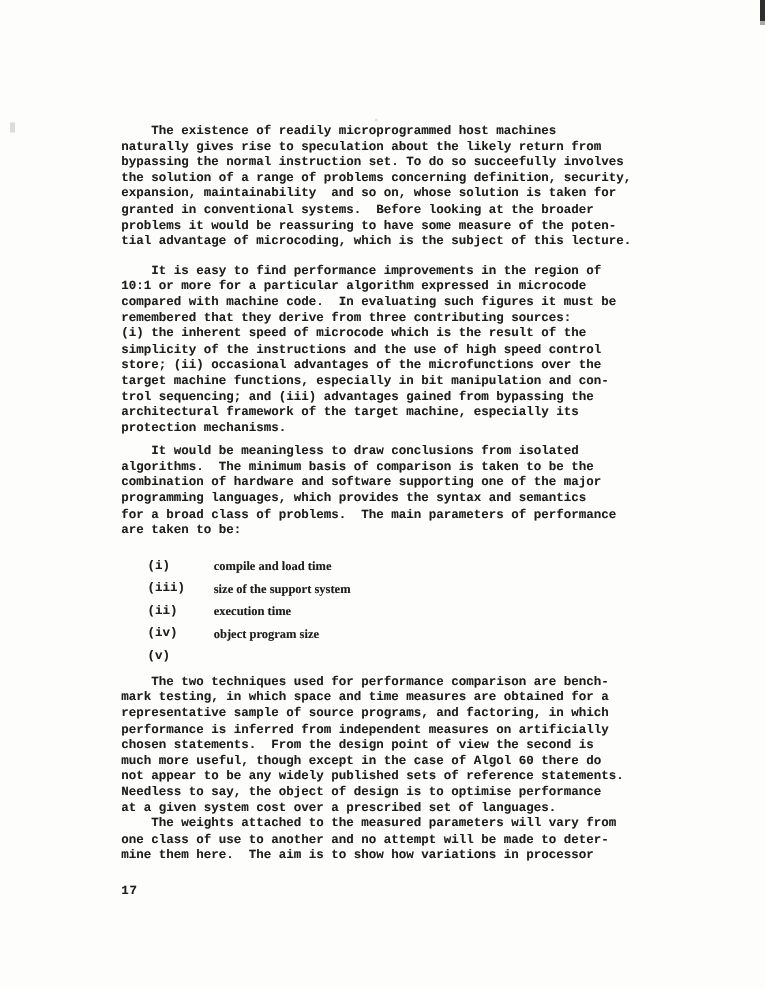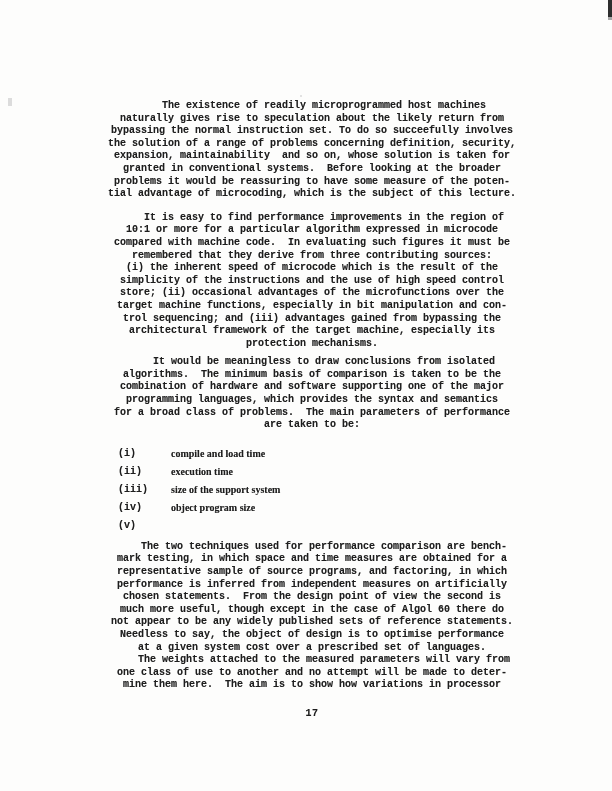--- a/index.html
+++ b/index.html
@@ -25,21 +25,20 @@
     color: #1e1e1e;
     text-shadow: 0 0 0.5px rgba(25,25,25,0.4);
   }
   .heading {
     white-space: pre;
     margin: 0 0 12px 0;
   }
   .para {
     white-space: pre;
     margin: 0;
-    text-align: center;
   }
   .p1 { margin-bottom: 11px; }
   .p2 { margin-bottom: 6px; }
   .p3 { margin-bottom: 16px; }
   .p4 { margin-bottom: 0; }
   .param-list {
     padding-left: 21px;
     margin-bottom: 8px;
   }
   .list-item {
@@ -48,21 +47,20 @@
   }
   .list-item:last-child { margin-bottom: 0; }
   .li-label {
     flex: none;
     width: 53px;
     white-space: pre;
   }
   .li-text { white-space: pre; font-family: Liberation Serif, serif; }
   .page-number {
     margin-top: 16px;
-    text-align: center;
     letter-spacing: 0.5px;
   }
   
   .artifact-topright {
     position: absolute;
     right: 0;
     top: 0;
     width: 4px;
     height: 17px;
     background: #2e2e2e;
@@ -132,26 +130,26 @@
 programming languages, which provides the syntax and semantics
 for a broad class of problems.  The main parameters of performance
 are taken to be:</div>
 
     <div class="param-list">
       <div class="list-item">
         <span class="li-label">(i)</span>
         <span class="li-text">compile and load time</span>
       </div>
       <div class="list-item">
+        <span class="li-label">(iii)</span>
+        <span class="li-text">size of the support system</span>
+      </div>
+      <div class="list-item">
         <span class="li-label">(ii)</span>
         <span class="li-text">execution time</span>
-      </div>
-      <div class="list-item">
-        <span class="li-label">(iii)</span>
-        <span class="li-text">size of the support system</span>
       </div>
       <div class="list-item">
         <span class="li-label">(iv)</span>
         <span class="li-text">object program size</span>
       </div>
       <div class="list-item">
         <span class="li-label">(v)</span>
       </div>
     </div>
 

